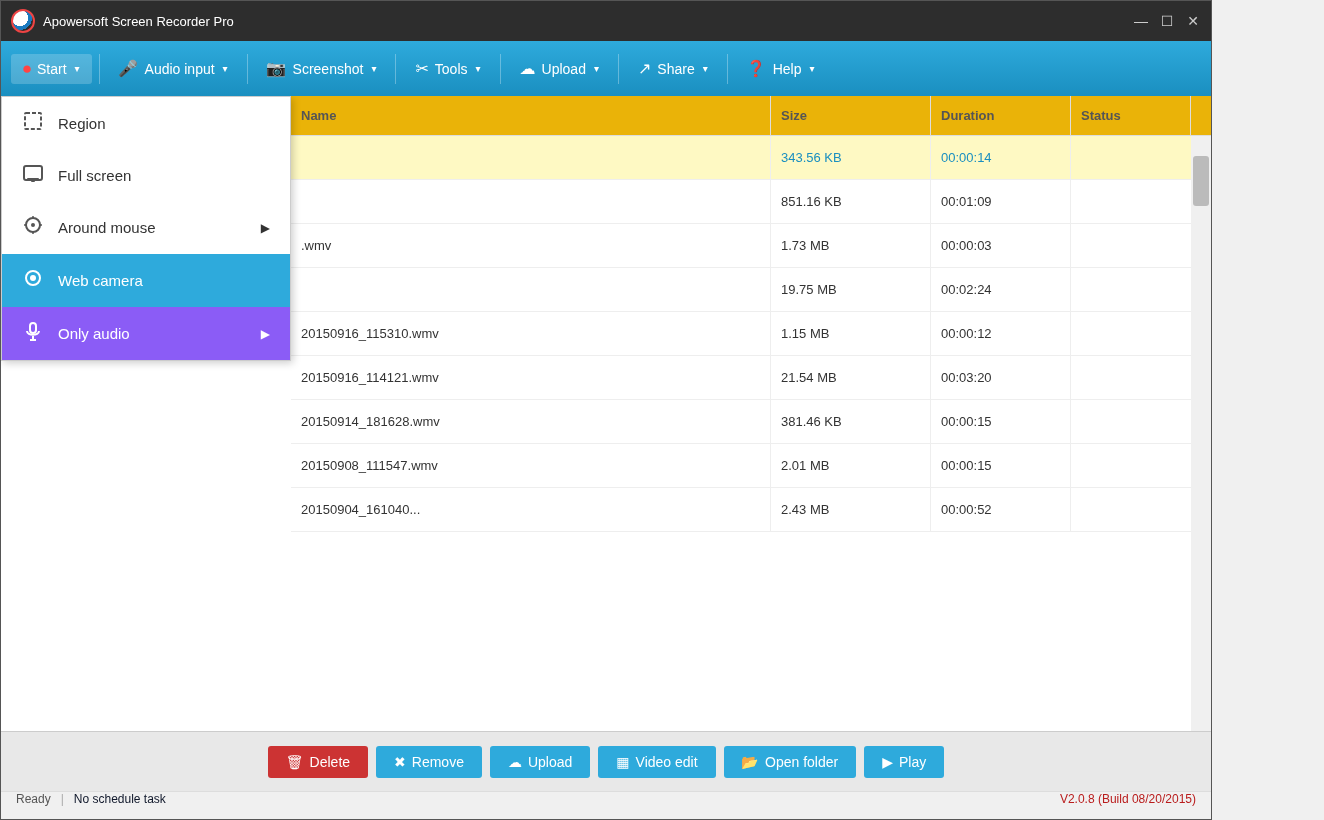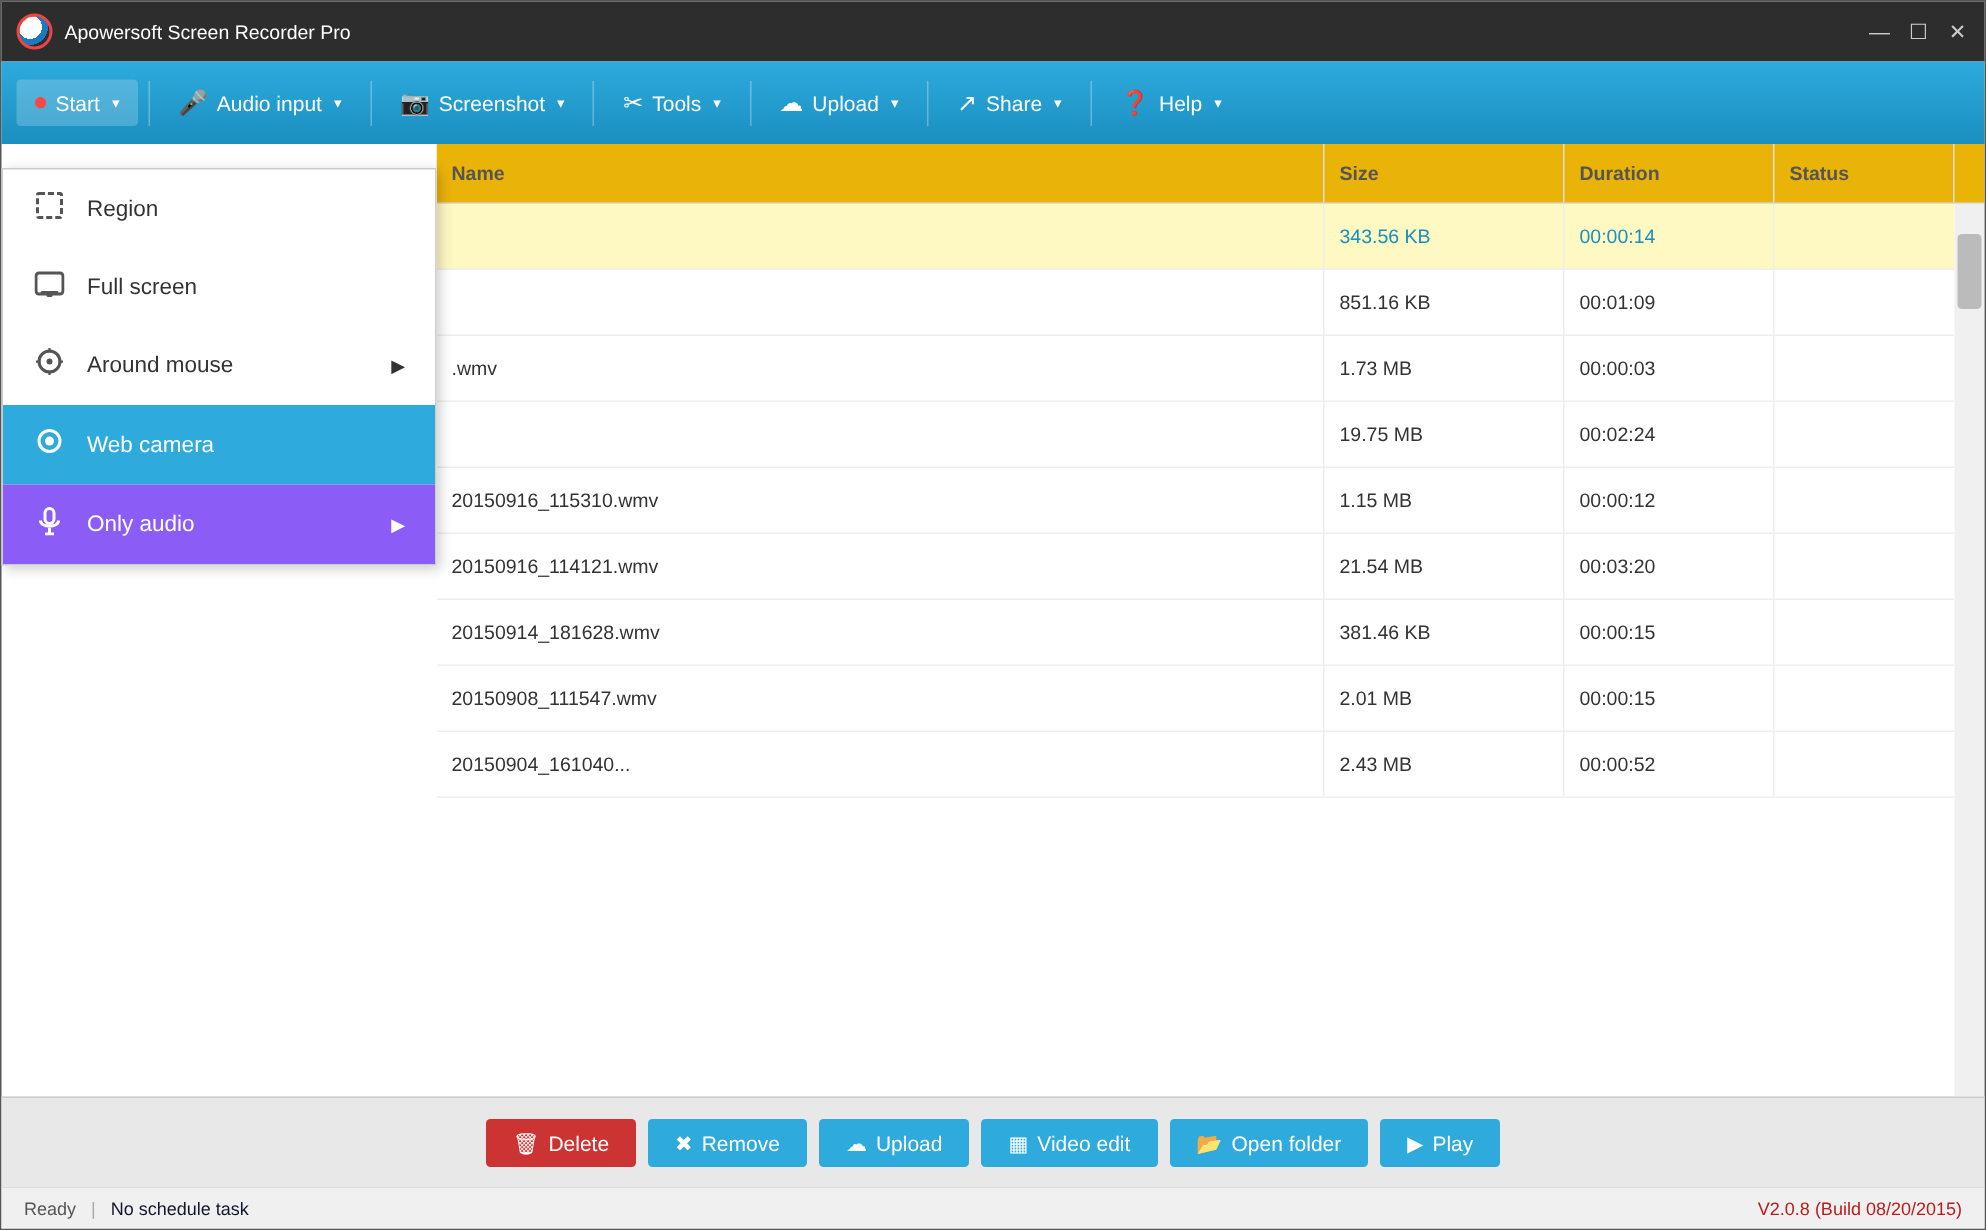--- a/index.html
+++ b/index.html
@@ -1,18 +1,18 @@
 <!DOCTYPE html>
 <html><head>
   <meta charset="utf-8">
   <style>
     * { box-sizing: border-box; margin: 0; padding: 0; }
     body { font-family: 'Segoe UI', Arial, sans-serif; background: #f0f0f0; width: 1324px; height: 820px; overflow: hidden; }
 
-    .window { width: 1324px; height: 820px; display: flex; flex-direction: column; border: 1px solid #555; background: #fff; }
+    .window { width: 1212px; height: 820px; display: flex; flex-direction: column; border: 1px solid #555; background: #fff; }
 
     
     .titlebar {
       background: #2d2d2d;
       height: 40px;
       display: flex;
       align-items: center;
       padding: 0 10px;
       color: #fff;
       font-size: 13px;
@@ -55,21 +55,21 @@
     .toolbar-icon { font-size: 16px; }
     .toolbar-arrow { font-size: 10px; margin-left: 2px; }
     .toolbar-separator { width: 1px; height: 30px; background: rgba(255,255,255,0.3); margin: 0 2px; }
 
     
     .main { display: flex; flex: 1; overflow: hidden; position: relative; }
 
     
     .dropdown-menu {
       position: absolute;
-      left: 0; top: 16px;
+      left: 0; top: 0;
       width: 290px;
       background: #fff;
       border: 1px solid #ccc;
       box-shadow: 2px 2px 8px rgba(0,0,0,0.2);
       z-index: 100;
     }
     .menu-item {
       display: flex; align-items: center; gap: 14px;
       padding: 14px 20px;
       font-size: 15px; color: #333;
@@ -144,21 +144,21 @@
     .bottom-btn.remove { background: #2eaadc; }
     .bottom-btn.upload { background: #2eaadc; }
     .bottom-btn.video-edit { background: #2eaadc; }
     .bottom-btn.open-folder { background: #2eaadc; }
     .bottom-btn.play { background: #2eaadc; }
 
     
     .statusbar {
       background: #f0f0f0;
       height: 28px;
-      display: flex; align-items: center;
+      display: flex; align-items: flex-start;
       padding: 0 15px;
       font-size: 12px; color: #555;
       border-top: 1px solid #ddd;
       flex-shrink: 0;
       gap: 10px;
     }
     .statusbar-separator { color: #aaa; }
     .statusbar-schedule { color: #0f172a; }
     .statusbar-version { margin-left: auto; color: #b91c1c; }
   </style>

